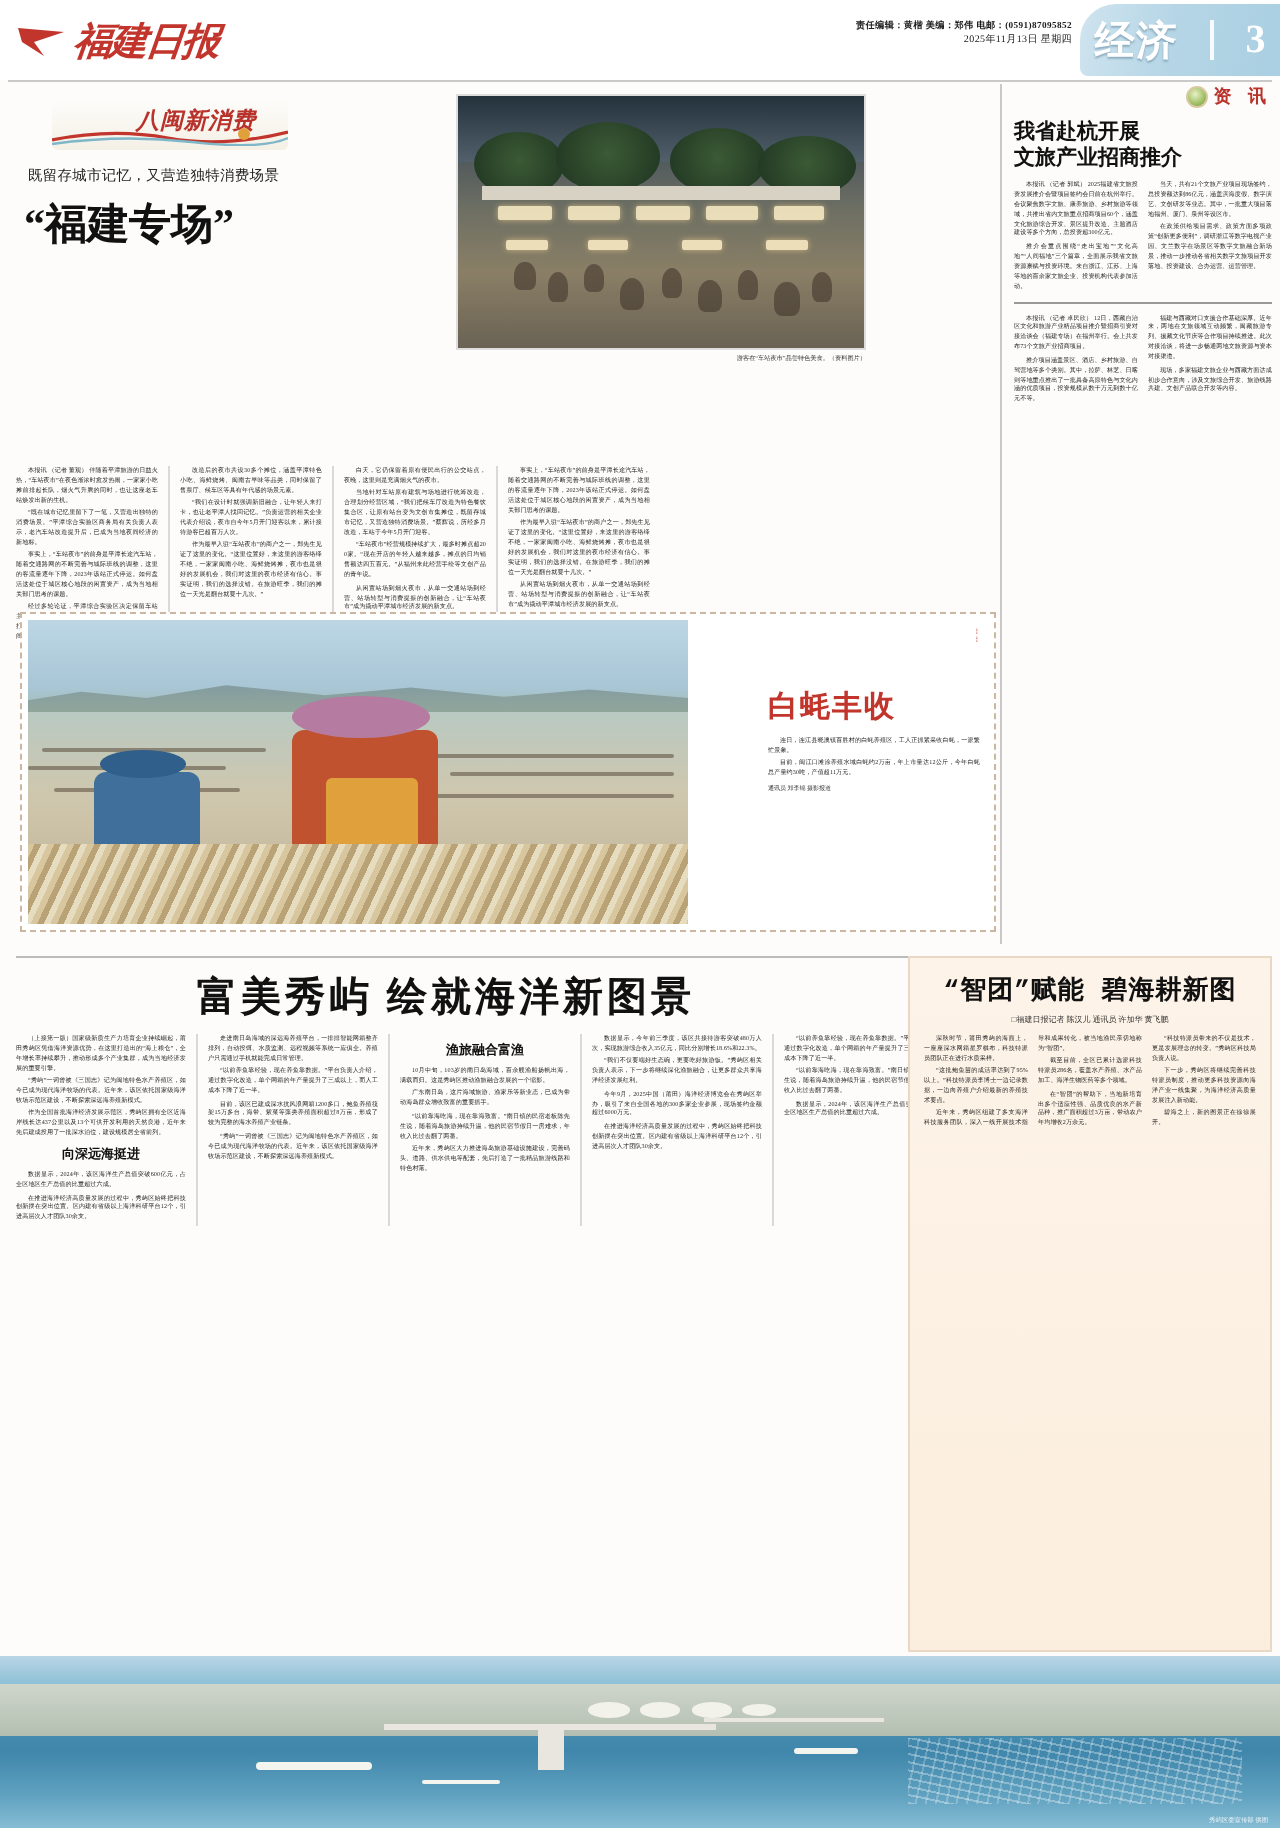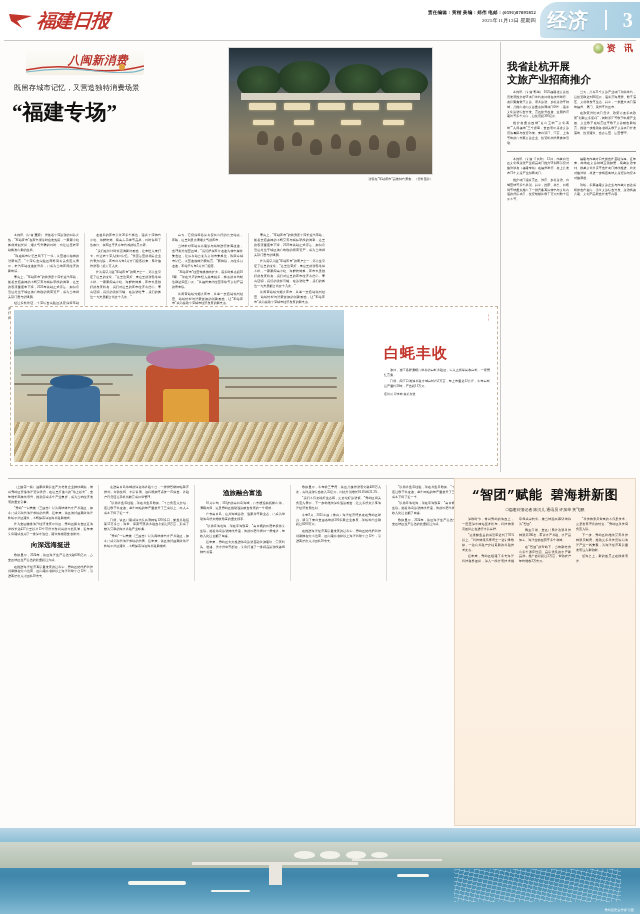--- a/index.html
+++ b/index.html
@@ -351,20 +351,21 @@
           <p>连日，连江县晓澳镇百胜村的白蚝养殖区，工人正抓紧采收白蚝，一派繁忙景象。</p>
           <p>目前，闽江口滩涂养殖水域白蚝约2万亩，年上市量达12公斤，今年白蚝总产量约30吨，产值超11万元。</p>
         </div>
         <div class="mp-credit">通讯员 郑李锦 摄影报道</div>
       </div>
     </div>
   </div>
 
   <div class="feature2">
     <div class="f2-rule"></div>
+    <div class="f2-head">富美秀屿  绘就海洋新图景</div>
     <div class="f2-body">
       <div class="f2-col">
         <div class="tx">
           <p>（上接第一版）国家级新质生产力培育企业持续崛起，莆田秀屿区凭借海洋资源优势，在这里打造出的“海上粮仓”，全年增长率持续攀升，推动形成多个产业集群，成为当地经济发展的重要引擎。</p>
           <p>“秀屿”一词曾被《三国志》记为闽地特色水产养殖区，如今已成为现代海洋牧场的代表。近年来，该区依托国家级海洋牧场示范区建设，不断探索深远海养殖新模式。</p>
           <p>作为全国首批海洋经济发展示范区，秀屿区拥有全区近海岸线长达437公里以及13个可供开发利用的天然良港，近年来先后建成投用了一批深水泊位，建设规模居全省前列。</p>
         </div>
         <div class="f2-sub">向深远海挺进</div>
         <div class="tx">
           <p>数据显示，2024年，该区海洋生产总值突破600亿元，占全区地区生产总值的比重超过六成。</p>

